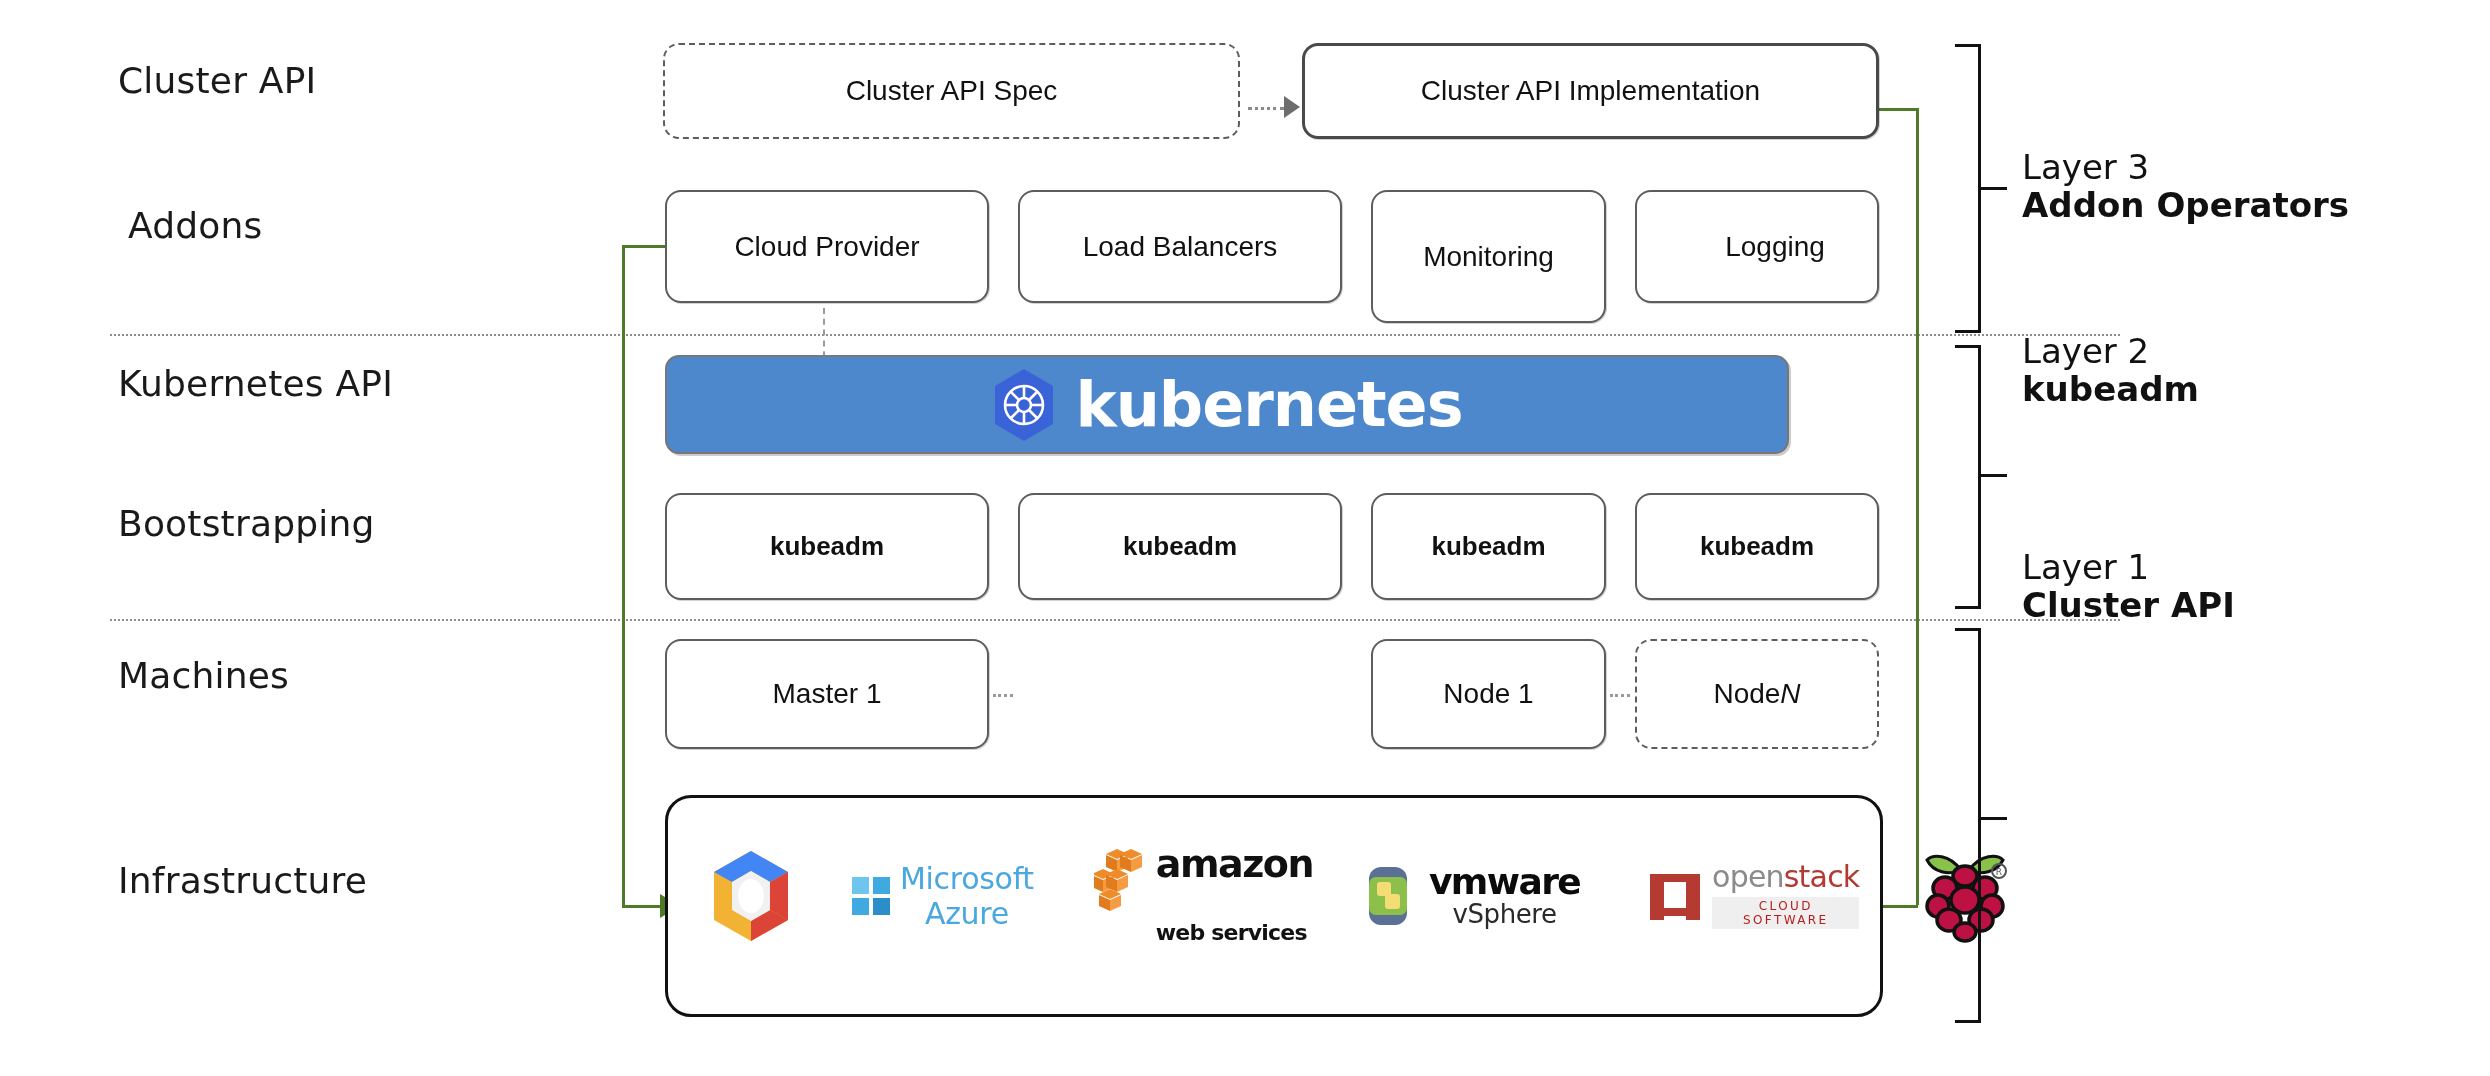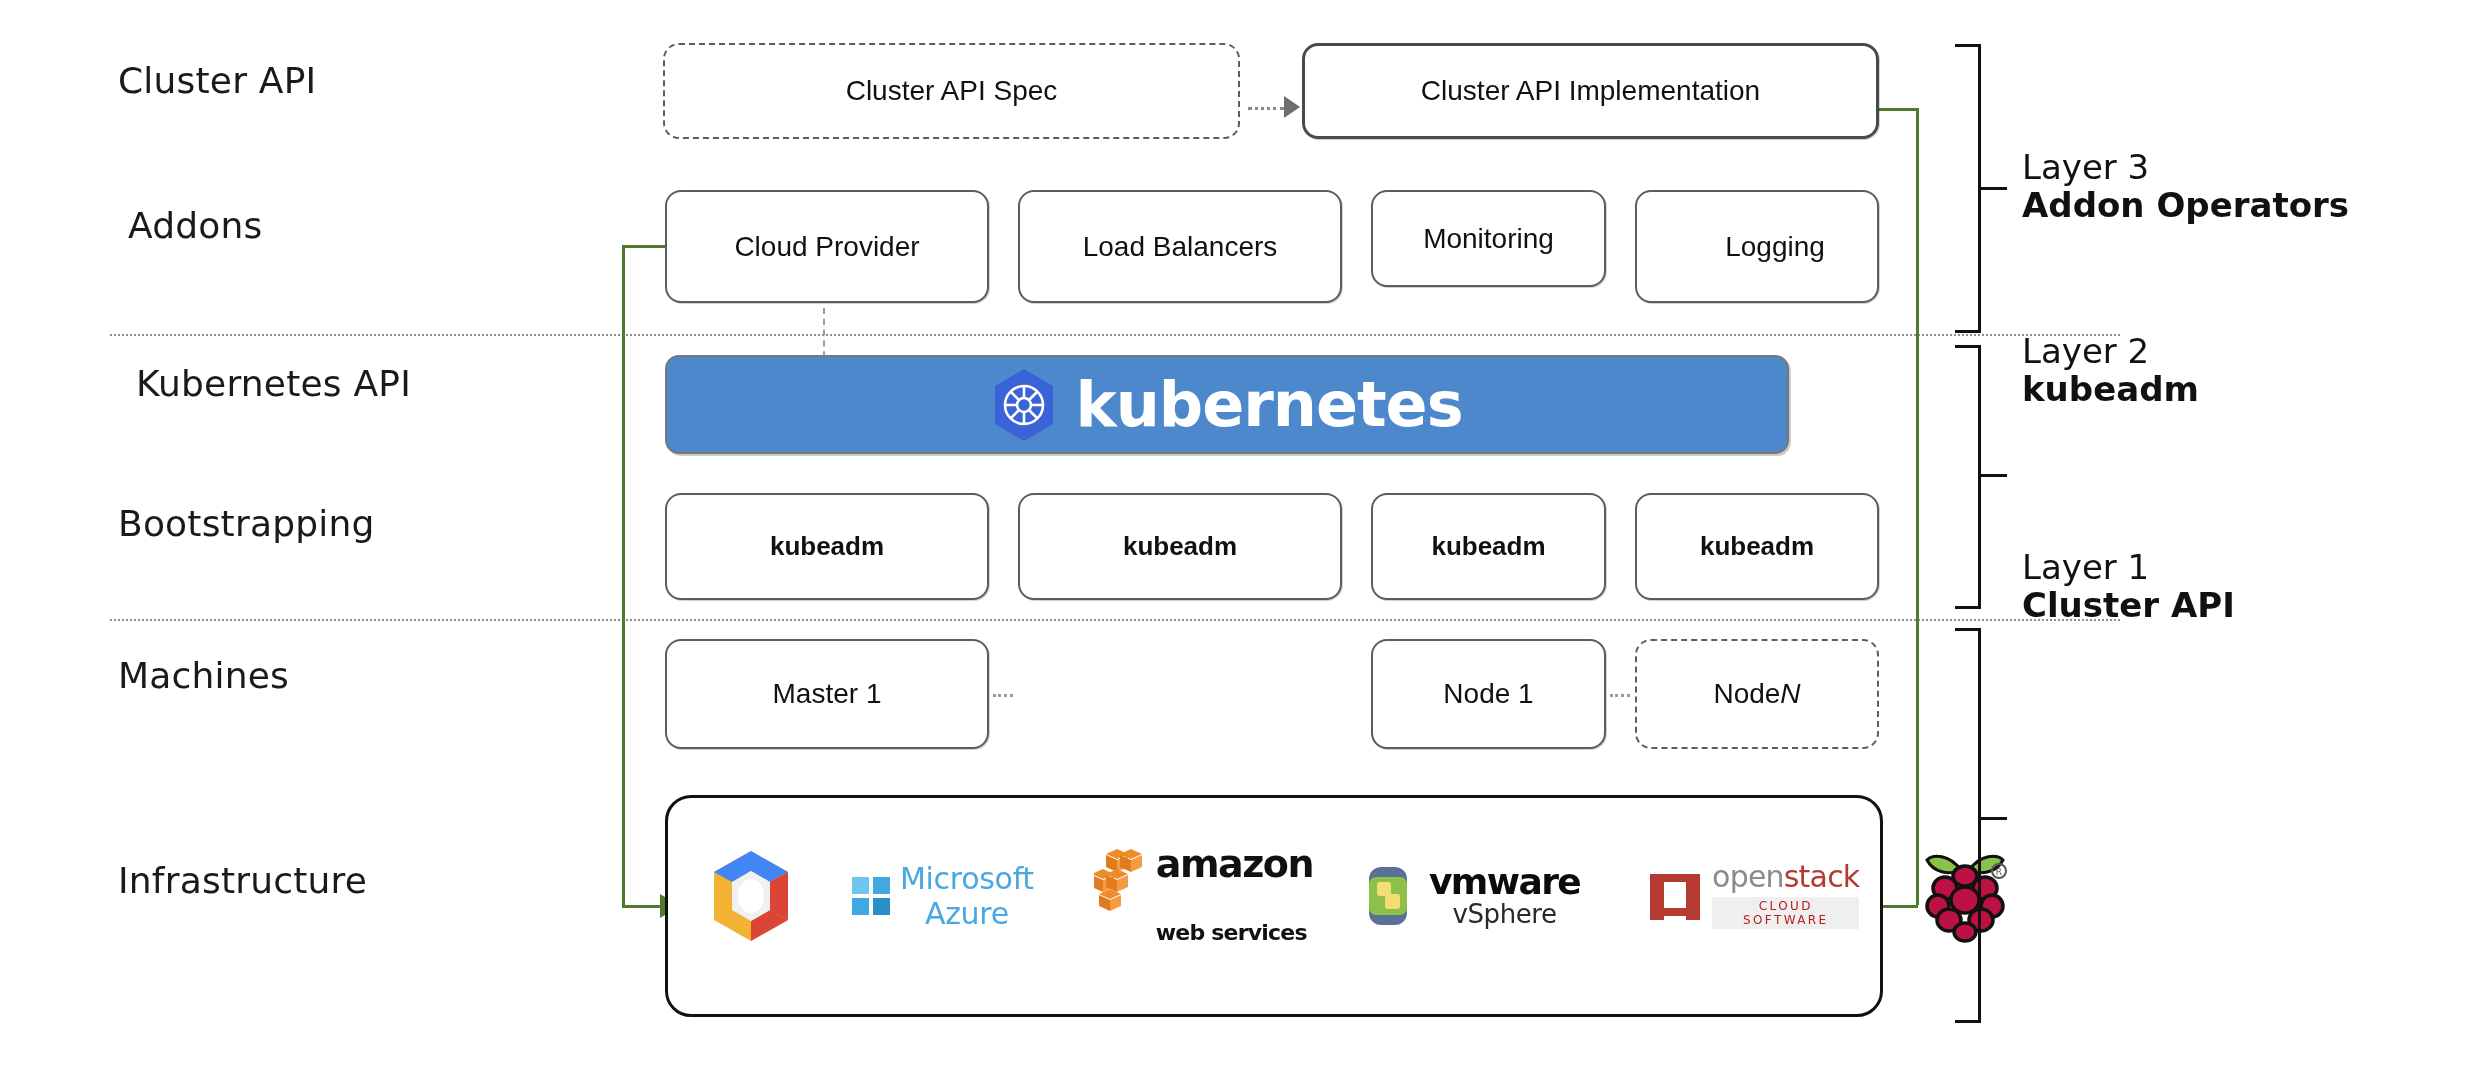--- a/index.html
+++ b/index.html
@@ -236,21 +236,21 @@
     display: inline-block;
   }
 </style>
 </head>
 <body>
 
 <div id="canvas">
 
   <div class="row-label" style="left:118px; top:60px;">Cluster API</div>
   <div class="row-label" style="left:128px; top:205px;">Addons</div>
-  <div class="row-label" style="left:118px; top:363px;margin-left:18px;">Kubernetes API</div>
+  <div class="row-label" style="left:118px; top:363px;">Kubernetes API</div>
   <div class="row-label" style="left:118px; top:503px;">Bootstrapping</div>
   <div class="row-label" style="left:118px; top:655px;text-align:center;">Machines</div>
   <div class="row-label" style="left:118px; top:860px;">Infrastructure</div>
 
   <div class="band-sep" style="top:334px;"></div>
   <div class="band-sep" style="top:619px;"></div>
 
   <div class="hline" style="left:622px; top:245px; width:50px;"></div>
   <div class="vline" style="left:622px; top:245px; height:660px;"></div>
   <div class="hline" style="left:622px; top:905px; width:40px;"></div>
@@ -273,21 +273,21 @@
   <div class="box heavy" style="left:1302px; top:43px; width:577px; height:96px;">
     <span>Cluster API Implementation</span>
   </div>
 
   <div class="box" style="left:665px; top:190px; width:324px; height:113px;">
     <span>Cloud Provider</span>
   </div>
   <div class="box" style="left:1018px; top:190px; width:324px; height:113px;">
     <span>Load Balancers</span>
   </div>
-  <div class="box" style="left:1371px; top:190px; width:235px; height:97px;">
+  <div class="box" style="left:1371px; top:190px; width:235px; height:133px;">
     <span>Monitoring</span>
   </div>
   <div class="box" style="left:1635px; top:190px; width:244px; height:113px;padding-left:36px;">
     <span>Logging</span>
   </div>
 
   <div class="k8s-banner" id="k8sBanner" style="left: 665px; top: 355px; width: 1124px; height: 99px; background: rgb(77, 136, 205);">
     <span class="logo">
       <svg width="66" height="76" viewBox="0 0 66 76" aria-hidden="true">
         <polygon points="33,2 62,19 62,57 33,74 4,57 4,19" fill="#3a63d8"></polygon>

